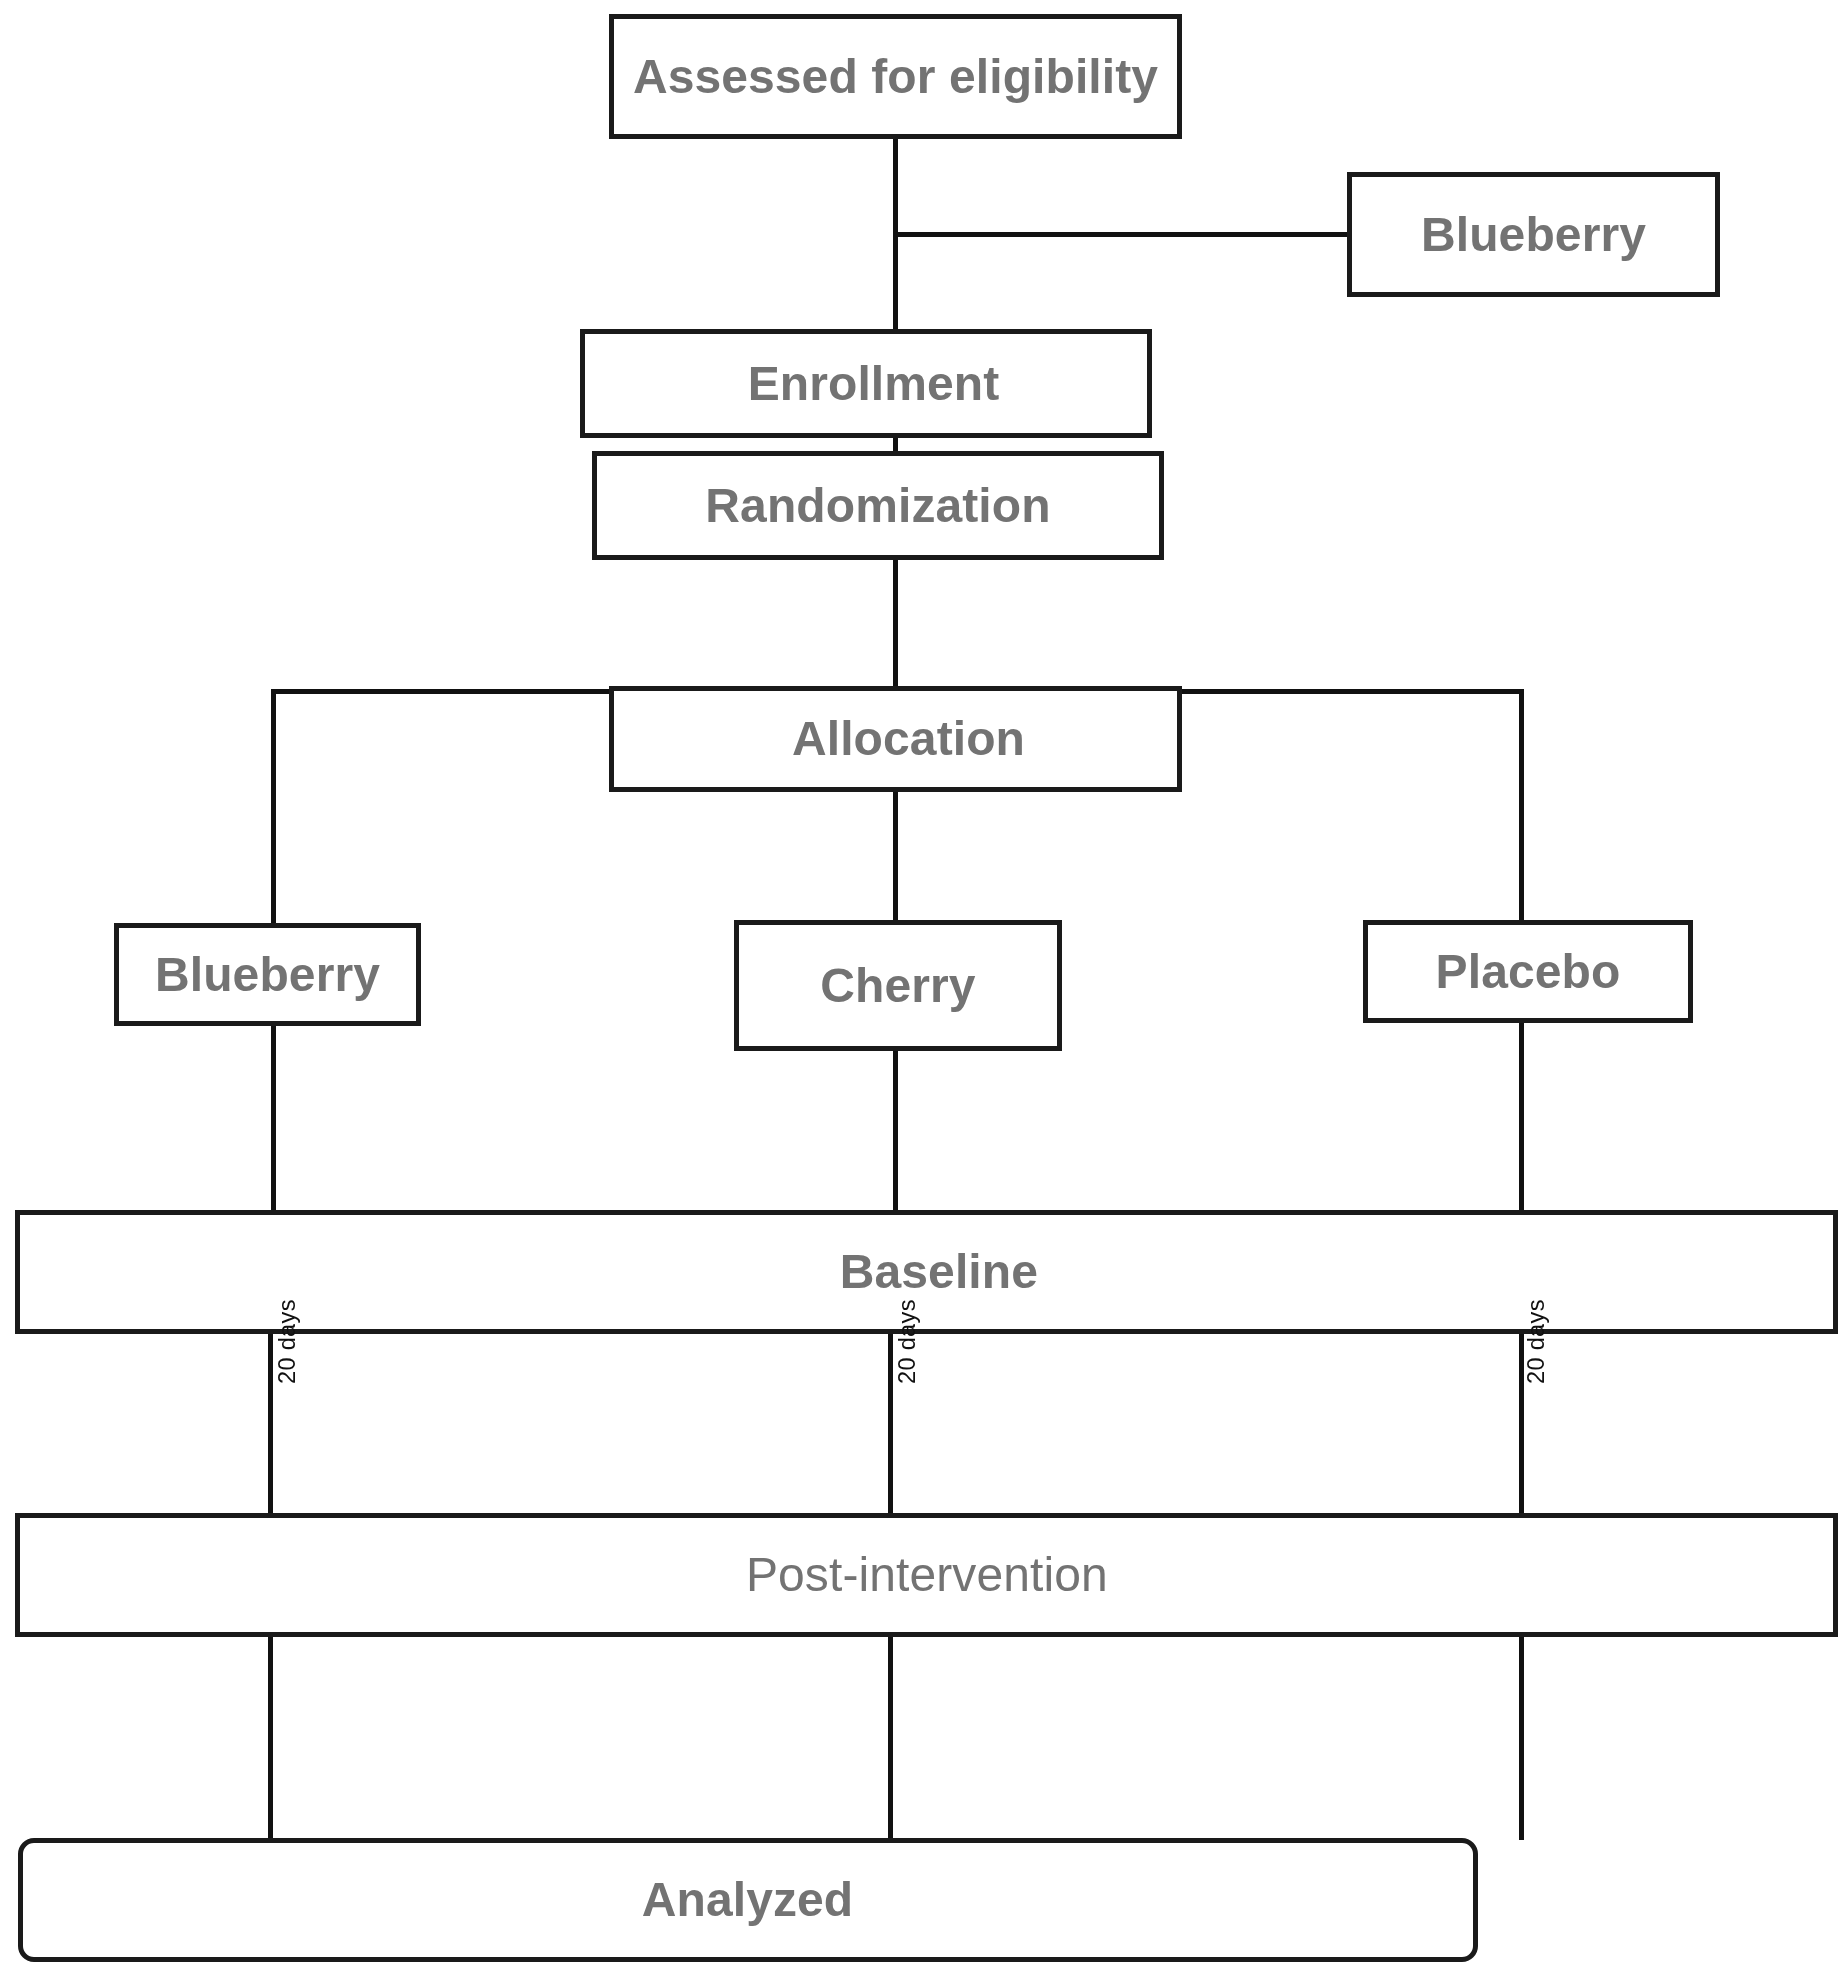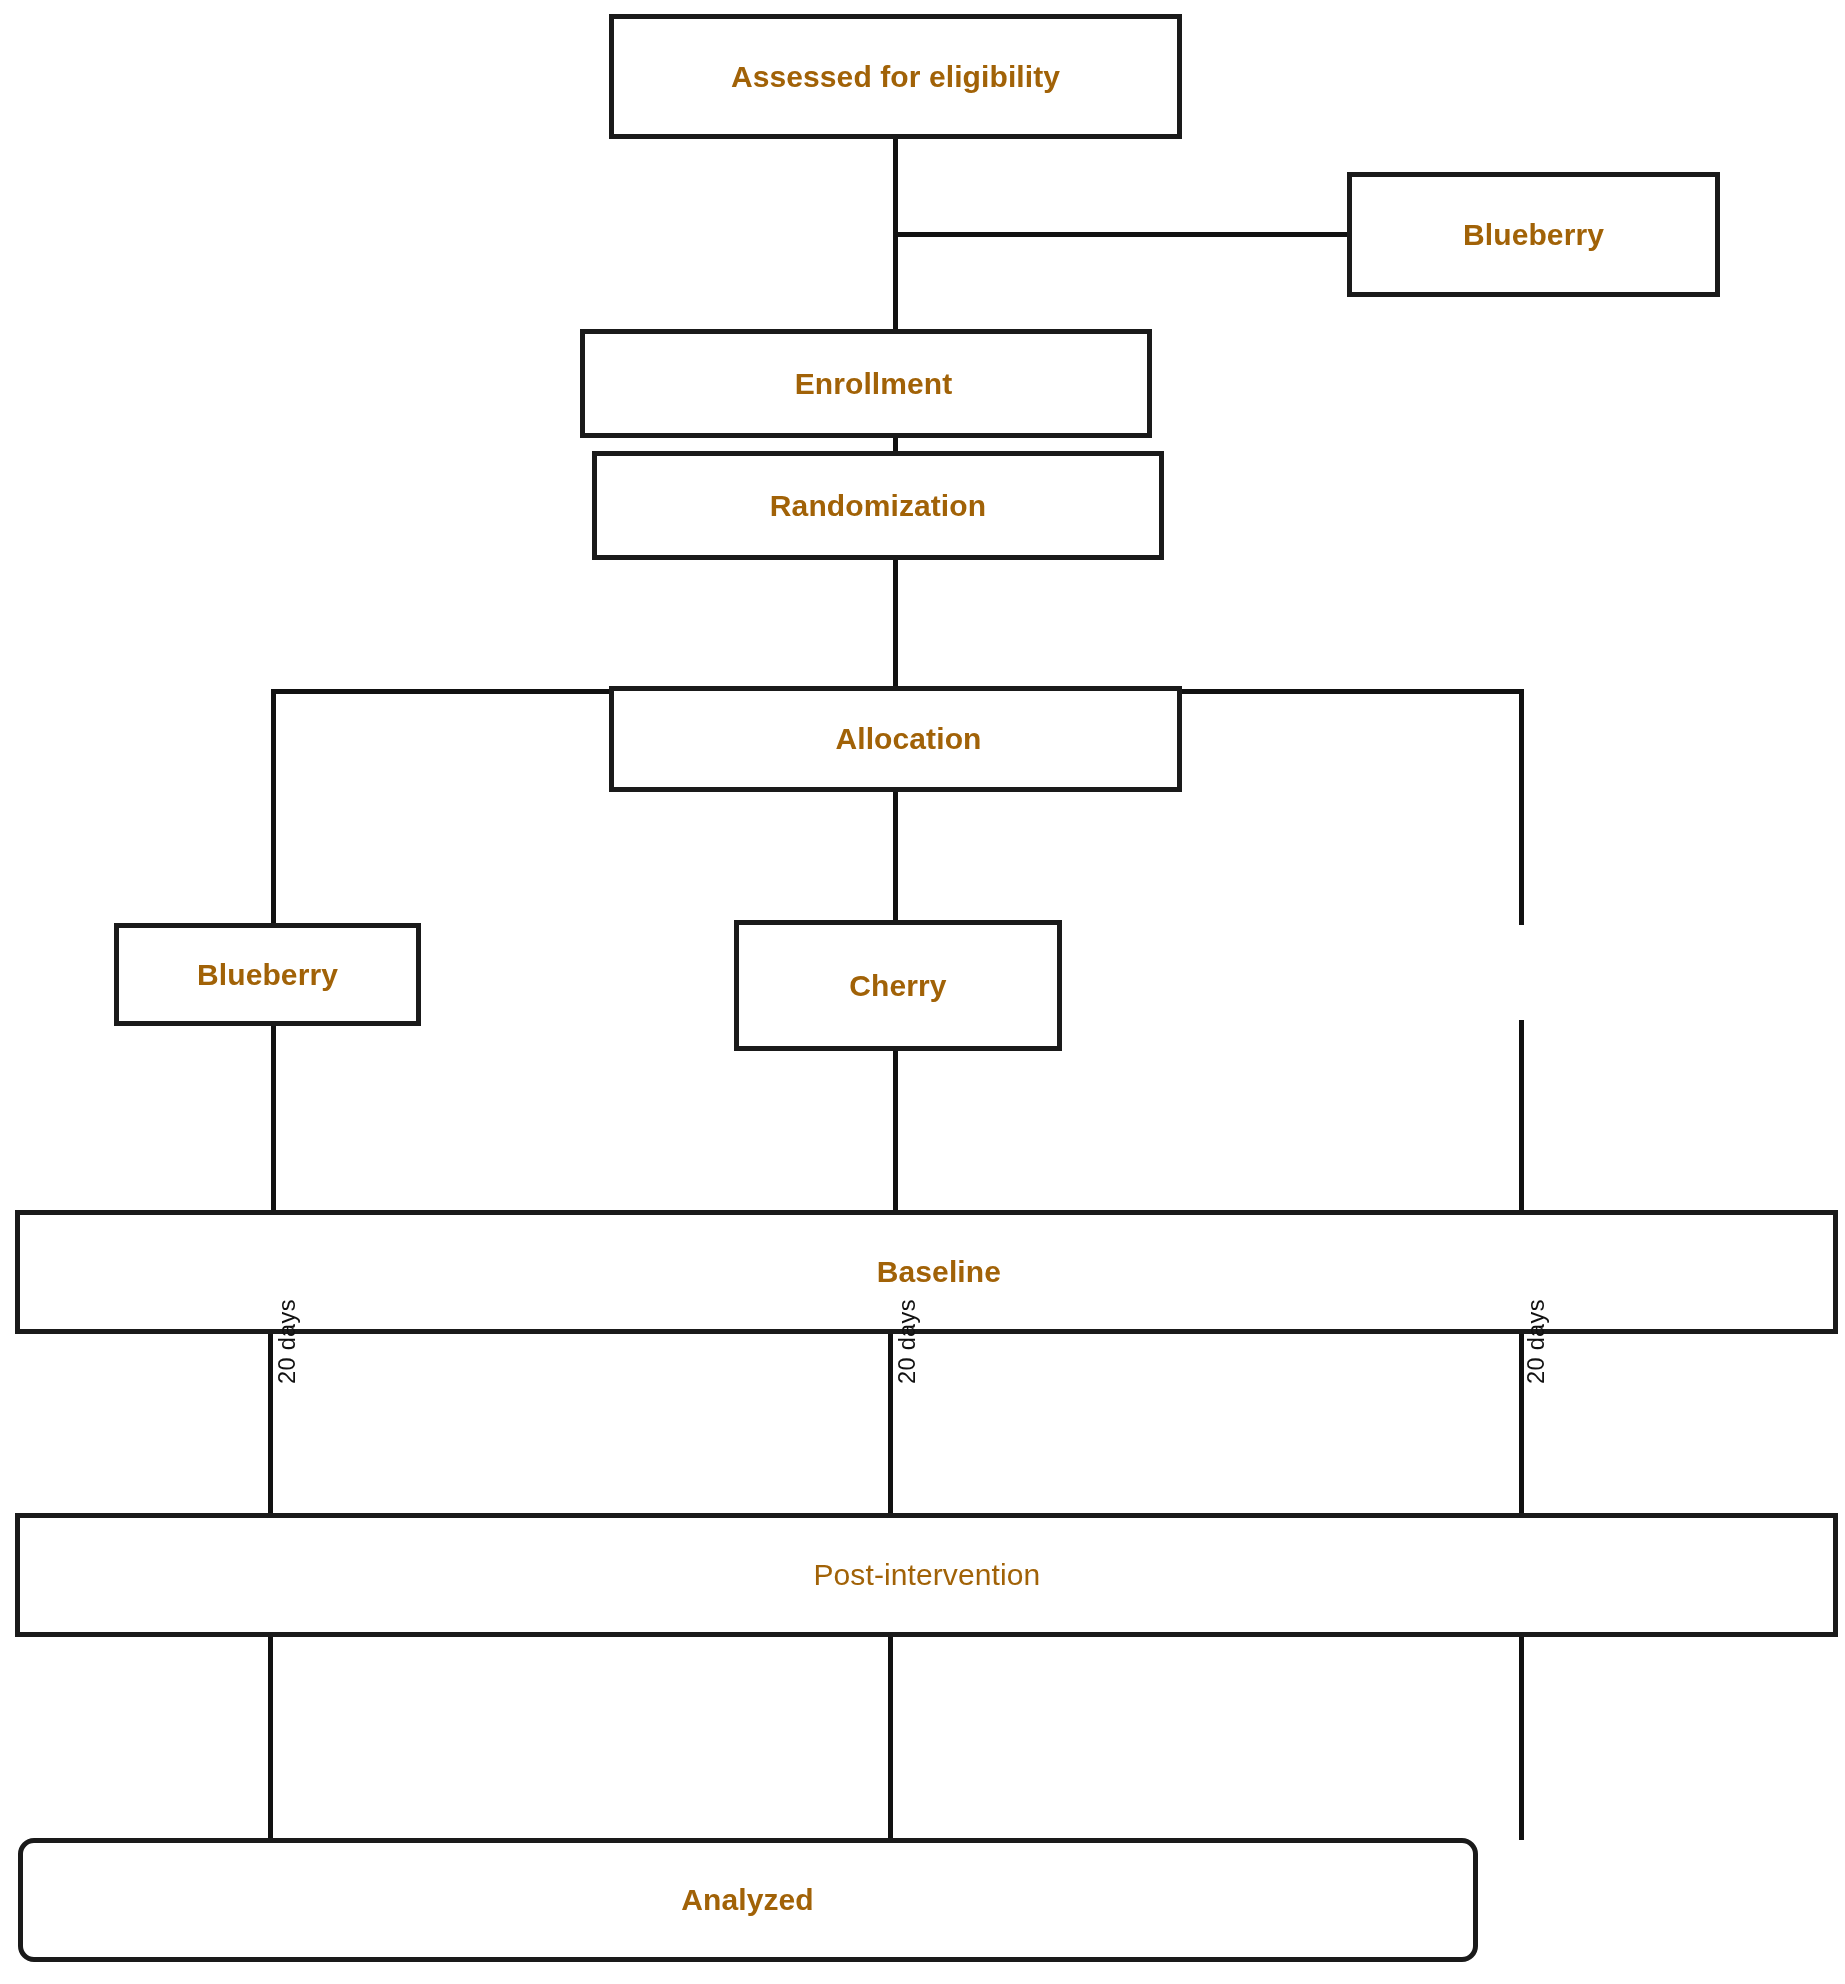--- a/index.html
+++ b/index.html
@@ -20,23 +20,23 @@
     position: absolute;
     box-sizing: border-box;
     border: 5.1px solid #1a1a1a;
     background: #ffffff;
     display: flex;
     align-items: center;
     justify-content: center;
     z-index: 5;
   }
   .box .label {
-    font-size: 30px;
+    font-size: 48px;
     font-weight: bold;
-    color: #a16207;
+    color: #737373;
     letter-spacing: 0.1px;
     line-height: 1;
     white-space: nowrap;
   }
   .box.thin-label .label {
     font-weight: normal;
   }
   
   .vline {
     position: absolute;
@@ -103,20 +103,23 @@
   <div class="vline" style="left:1519px; top:689px; height:236px;"></div>
 
   <div class="box" style="left:114px; top:923px; width:307px; height:103px;">
     <span class="label">Blueberry</span>
   </div>
 
   <div class="box" style="left:734px; top:920px; width:328px; height:131px;">
     <span class="label">Cherry</span>
   </div>
 
+  <div class="box" style="left:1363px; top:920px; width:330px; height:103px;">
+    <span class="label">Placebo</span>
+  </div>
 
   <div class="vline" style="left:271px; top:1022px; height:191px;"></div>
   <div class="vline" style="left:893px; top:1020px; height:193px;"></div>
   <div class="vline" style="left:1519px; top:1020px; height:193px;"></div>
 
   <div class="box" style="left:15.4px; top:1210px; width:1823px; height:124px;padding-left:24px;">
     <span class="label">Baseline</span>
   </div>
 
   <div class="vline" style="left:268px; top:1332px; height:182px;"></div>

